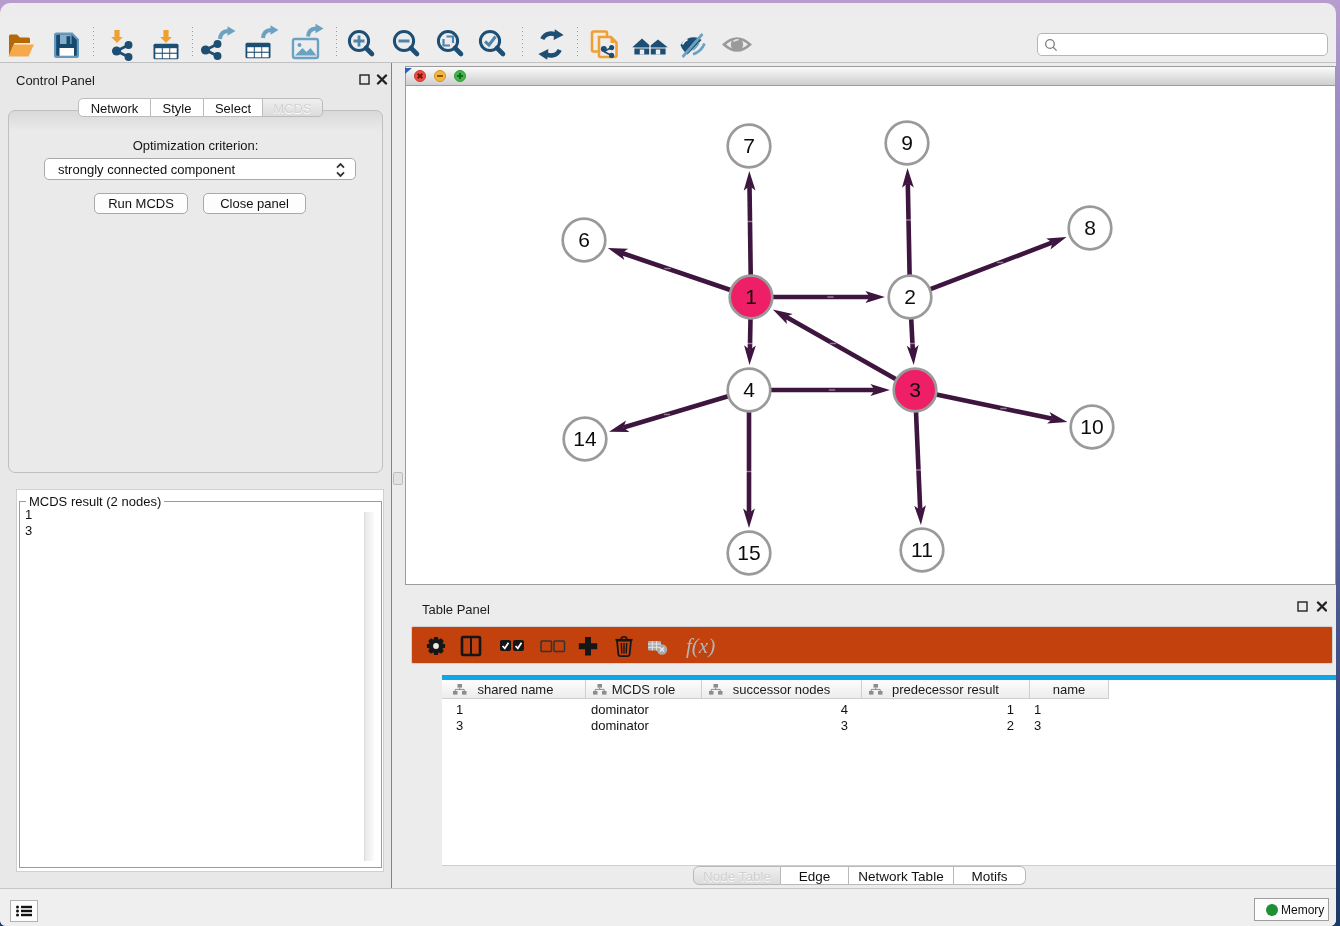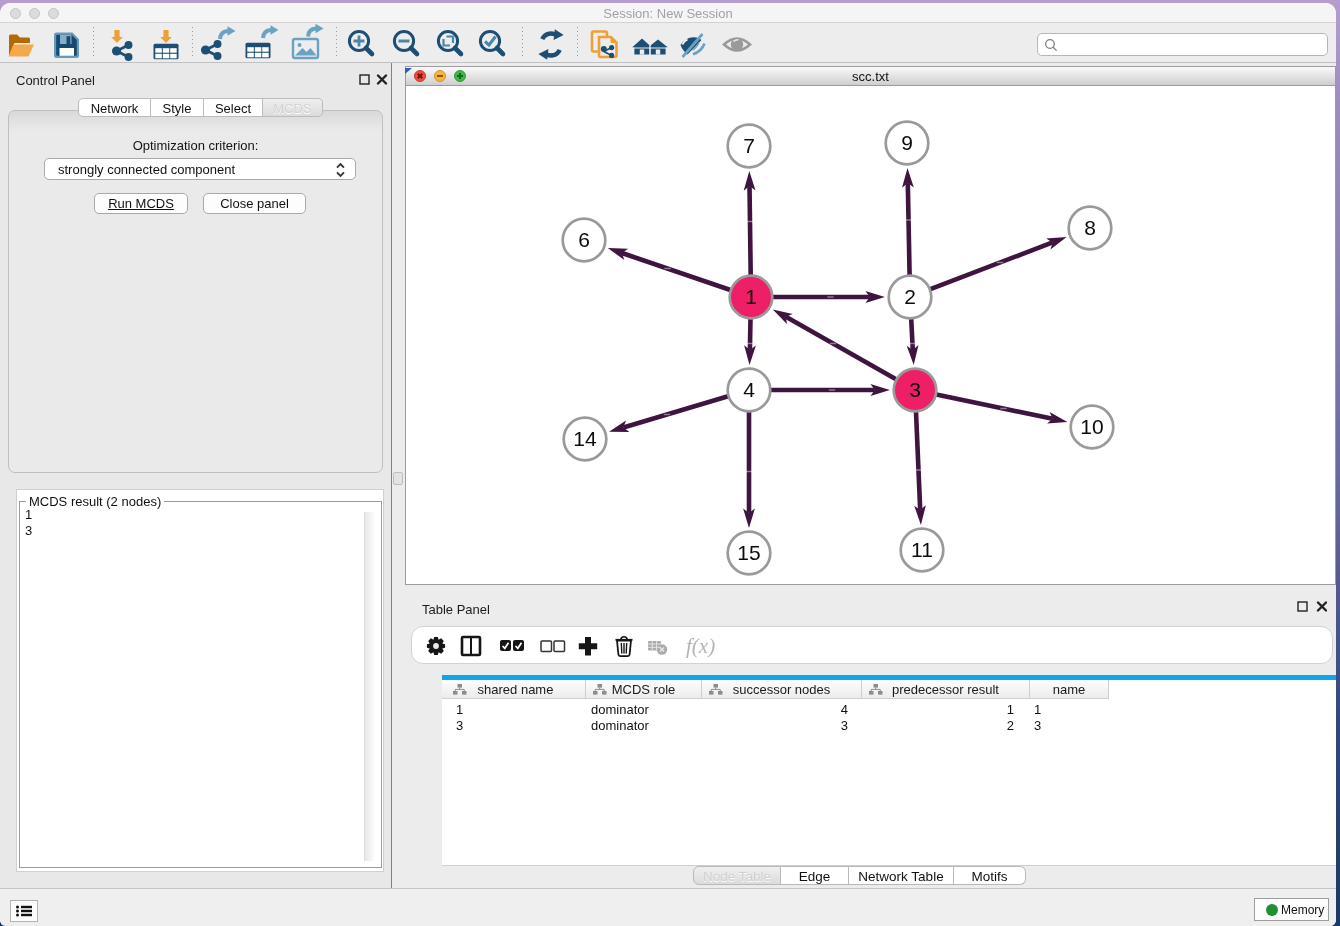--- a/index.html
+++ b/index.html
@@ -35,42 +35,36 @@
 #fieldset{position:absolute;left:2px;top:11px;width:361px;height:365px;border:1px solid #9b9b9b;}
 #legend{position:absolute;left:6px;top:-8px;background:#fff;padding:0 3px;font-size:13px;color:#111;}
 #vscroll{position:absolute;right:7px;top:10px;width:9px;height:349px;background:linear-gradient(90deg,#e8e8e8,#fbfbfb);border-left:1px solid #ddd;}
 .grip{position:absolute;background:#e2e2e2;border:1px solid #bdbdbd;border-radius:2px;}
 #nframe{position:absolute;left:405px;top:63px;width:931px;height:519px;border:1px solid #9c9c9c;box-sizing:border-box;background:#fff;}
 #ntitle{position:absolute;left:0;top:0;width:100%;height:18px;background:linear-gradient(#fafafa,#cfcecf);border-bottom:1px solid #9c9c9c;}
 #ntitle .t{position:absolute;width:100%;text-align:center;top:2px;font-size:13px;color:#111;}
 .wl{position:absolute;top:3px;width:12px;height:12px;border-radius:50%;box-sizing:border-box;}
 #tpanel{position:absolute;left:392px;top:582px;width:944px;height:303px;background:#ececec;}
 #tphead{position:absolute;left:30px;top:17px;font-size:13px;color:#1c1c1c;}
-#ttoolbar{position:absolute;left:19px;top:41px;width:922px;height:38px;background:#ffffff;border:1px solid #d2d2d2;border-radius:12px;box-sizing:border-box;padding-left:28px;}
+#ttoolbar{position:absolute;left:19px;top:41px;width:922px;height:38px;background:#c2410c;border:1px solid #d2d2d2;border-radius:2px;box-sizing:border-box;padding-left:28px;}
 #ttable{position:absolute;left:19px;top:90px;width:922px;height:185px;background:#fff;border-top:5px solid #0ea5e9;border-bottom:1px solid #cfcfcf;margin-left:31px;}
 .th{position:absolute;top:0;height:19px;background:linear-gradient(#fdfdfd,#ececec);border-right:1px solid #cfcfcf;border-bottom:1px solid #cfcfcf;box-sizing:border-box;
   font-size:13px;color:#1a1a1a;text-align:center;line-height:19px;}
 .td{position:absolute;font-size:13px;color:#111;}
 .btab{height:19px;line-height:19px;background:#fff;border:1px solid #b9b9b9;border-left:none;font-size:13.5px;color:#111;text-align:center;box-sizing:border-box;}
 .btab.first{border-left:1px solid #b9b9b9;border-radius:6px 0 0 6px;}
 .btab.last{border-radius:0 6px 6px 0;}
 .btab.sel{background:linear-gradient(#efefef,#dcdcdc);color:#cfcfcf;text-shadow:0 1px 0 #fdfdfd;}
 #statusbar{position:absolute;left:0;top:885px;width:1336px;height:38px;background:#efefef;border-top:1px solid #c6c6c6;}
 #listbtn{position:absolute;left:10px;top:11px;width:28px;height:22px;background:#fcfcfc;border:1px solid #b2b2b2;box-sizing:border-box;}
 #membtn{position:absolute;left:1254px;top:9px;width:75px;height:23px;background:#fdfdfd;border:1px solid #9e9e9e;box-sizing:border-box;font-size:12px;color:#111;}
 </style>
 </head>
 <body>
 <div id="app">
-  <div id="titlebar">
-    <div class="tl" style="left:9.5px;"></div>
-    <div class="tl" style="left:28.5px;"></div>
-    <div class="tl" style="left:47.5px;"></div>
-    <div id="wtitle">Session: New Session</div>
-  </div>
 
   <div id="toolbar">
     <svg class="abs" style="left:0;top:0;" width="770" height="39" viewBox="0 0 770 39">
         <path d="M9 33 L9 13 Q9 11.5 10.5 11.5 L17 11.5 L20 14.5 L28.5 14.5 Q30 14.5 30 16 L30 20 L14.5 20 Z" fill="#b36a06"></path>
 <path d="M13.5 21.5 L34 21.5 L28.5 33.5 L8.5 33.5 Z" fill="#f6a94a"></path>
 <path d="M54 12 Q54 9.5 56.5 9.5 L72.5 9.5 L79 16 L79 32.5 Q79 35 76.5 35 L56.5 35 Q54 35 54 32.5 Z" fill="#6699bb"></path>
 <path d="M56.2 13 Q56.2 11.7 57.5 11.7 L71.6 11.7 L76.8 16.9 L76.8 31.5 Q76.8 32.8 75.5 32.8 L57.5 32.8 Q56.2 32.8 56.2 31.5 Z" fill="#17486e"></path>
 <rect x="60" y="11.7" width="11.5" height="9.3" fill="#85aecb"></rect>
 <rect x="66.5" y="13.2" width="3.8" height="7.8" fill="#17486e"></rect>
 <rect x="59.5" y="25" width="14.5" height="7.8" fill="#ffffff"></rect>
@@ -184,21 +178,21 @@
       <div class="tab last sel" style="width:60px;">MCDS</div>
     </div>
     <div id="combo">
         <span>strongly connected component</span>
       <svg class="abs" style="right:9px;top:4px;" width="11" height="14" viewBox="0 0 11 14">
         <path d="M2 4.6 L5.5 1 L9 4.6" fill="none" stroke="#333" stroke-width="1.8"></path>
         <path d="M2 9.4 L5.5 13 L9 9.4" fill="none" stroke="#333" stroke-width="1.8"></path>
       </svg>
     </div>
     <div id="optlabel">Optimization criterion:</div>
-    <div class="btn" style="left:94px;top:130px;width:94px;text-decoration:underline;">Run MCDS</div>
+    <div class="btn" style="left:94px;top:130px;width:94px;">Run MCDS</div>
     <div class="btn" style="left:203px;top:130px;width:103px;">Close panel</div>
     <div id="mcdsbox">
       <div id="fieldset">
         <div id="legend">MCDS result (2 nodes)</div>
         <div style="position:absolute;left:5px;top:5px;font-size:13px;color:#111;line-height:16px;">1<br>3</div>
         <div id="vscroll"></div>
       </div>
     </div>
     <svg class="abs" style="left:359px;top:11px;" width="30" height="12" viewBox="0 0 30 12">
       <rect x="1" y="1" width="9" height="9" fill="none" stroke="#222" stroke-width="1.4"></rect>
@@ -214,21 +208,20 @@
       </svg>
     <div id="ntitle">
       <div class="wl" style="left:7.5px;background:#ef4d42;border:1px solid #c23a2f;"></div>
       <div class="wl" style="left:27.5px;background:#f7b440;border:1px solid #cf9626;"></div>
       <div class="wl" style="left:47.5px;background:#41b64c;border:1px solid #2f9a38;"></div>
       <svg class="abs" style="left:7.5px;top:3px;" width="53" height="12" viewBox="0 0 53 12">
         <path d="M3.7 3.7 L8.3 8.3 M8.3 3.7 L3.7 8.3" stroke="#7c130b" stroke-width="2"></path>
         <path d="M23 6 L29 6" stroke="#8d5a03" stroke-width="2"></path>
         <path d="M43 6 L49 6 M46 3 L46 9" stroke="#14691c" stroke-width="2"></path>
       </svg>
-      <div class="t">scc.txt</div>
     </div>
     <svg id="graph" class="abs" style="left:0;top:18px;" width="930" height="498" viewBox="0 0 930 498">
         <line x1="344.7" y1="190.2" x2="343.5" y2="101.1" stroke="#3e153e" stroke-width="4.6"></line>
 <polygon points="343.3,86.1 349.5,105.5 343.5,101.1 337.7,105.7" fill="#3e153e"></polygon>
 <rect x="340.8" y="135.8" width="6.4" height="1.4" fill="#ffffff" fill-opacity="0.45"></rect>
 <line x1="324.4" y1="205.0" x2="216.0" y2="168.0" stroke="#3e153e" stroke-width="4.6"></line>
 <polygon points="201.8,163.1 222.1,163.8 216.0,168.0 218.3,175.0" fill="#3e153e"></polygon>
 <rect x="258.3" y="182.8" width="6.4" height="1.4" fill="#ffffff" fill-opacity="0.45"></rect>
 <line x1="366.8" y1="212.0" x2="463.9" y2="212.0" stroke="#3e153e" stroke-width="4.6"></line>
 <polygon points="478.9,212.0 459.4,217.9 463.9,212.0 459.4,206.1" fill="#3e153e"></polygon>

